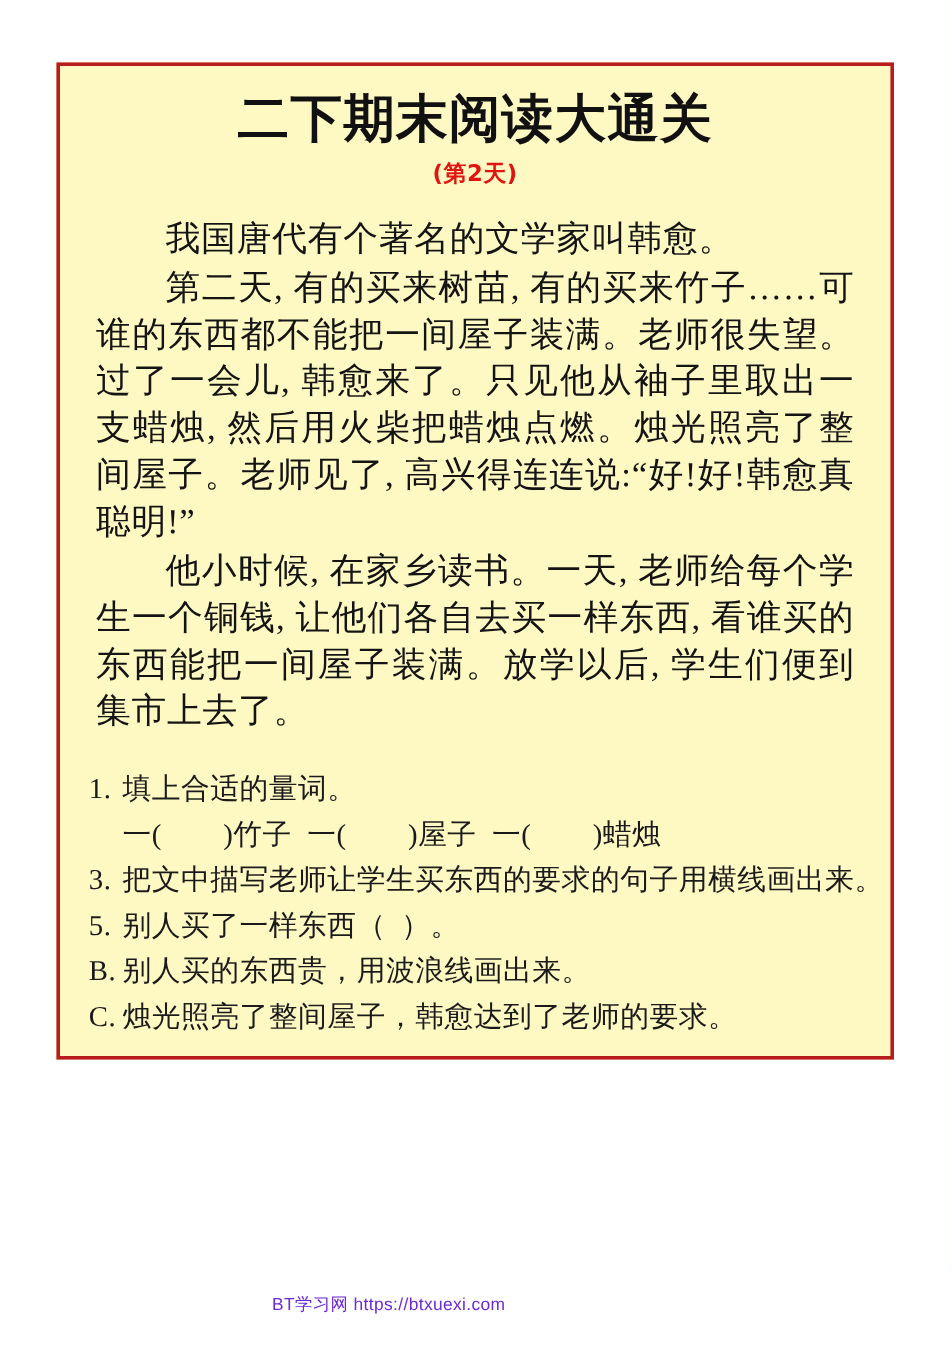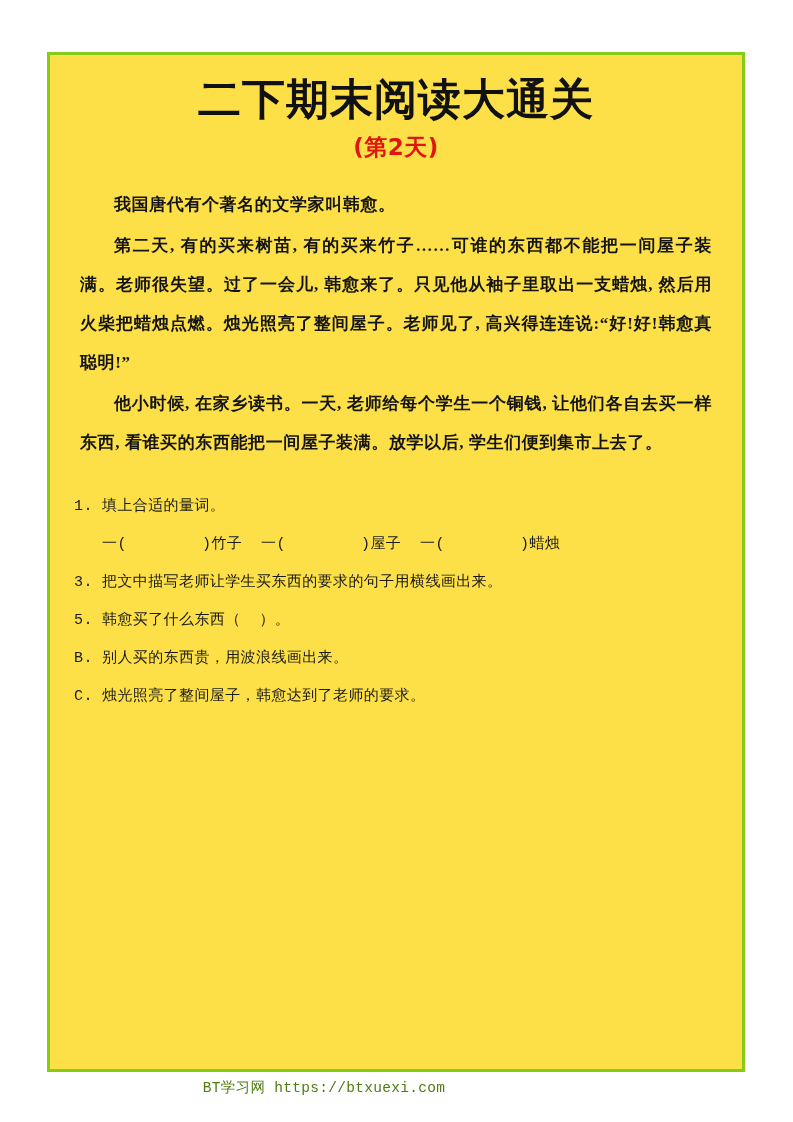--- a/index.html
+++ b/index.html
@@ -16,97 +16,97 @@
     font-family: "Liberation Serif", "DejaVu Serif", serif;
     -webkit-font-smoothing: antialiased;
   }
 
   
   #worksheet-frame {
     position: absolute;
     left: 47px;
     top: 52px;
     width: 698px;
-    height: 1020px;
-    border: 3px solid #84cc16;
+    height: 831px;
+    border: 3px solid #b91c1c;
     box-sizing: border-box;
-    background: #fde047;
+    background: #fef9c3;
   }
 
   
   #title-block {
     text-align: center;
     padding-top: 20px;
   }
   #page-title {
     font-family: "DejaVu Sans", "Liberation Sans", sans-serif;
     font-weight: 700;
     font-size: 43px;
     line-height: 1.15;
     letter-spacing: 1px;
     color: #111111;
     margin: 0;
   }
   #page-subtitle {
     font-family: "DejaVu Sans", "Liberation Sans", sans-serif;
     font-weight: 700;
-    font-size: 23px;
+    font-size: 19px;
     color: #e01510;
     margin: 8px 0 0 0;
     letter-spacing: 0.5px;
     text-align: center;
   }
 
   
   #passage {
     margin: 22px 30px 0 30px;
     color: #141414;
   }
   .passage-para {
     font-family: "Liberation Serif", "DejaVu Serif", serif;
-    font-size: 17px;
+    font-size: 29px;
     line-height: 39px;
     text-indent: 2em;
     margin: 0 0 2px 0;
     text-align: justify;
     letter-spacing: 0.6px;
-    font-weight: 700;
+    font-weight: 400;
   }
 
   
   #questions {
     margin: 26px 24px 0 24px;
     color: #1a1a1a;
   }
   .question-row {
-    font-family: Liberation Mono, monospace;
-    font-size: 15px;
+    font-family: Liberation Serif, serif;
+    font-size: 24px;
     line-height: 38px;
     margin: 0;
     white-space: pre;
     letter-spacing: 0.4px;
   }
   .q-marker {
     display: inline-block;
     min-width: 28px;
   }
   .q-blankline {
     padding-left: 0;
   }
 
   
   #footer-watermark {
     position: absolute;
     left: 0;
     top: 1078px;
     width: 648px;
     text-align: center;
-    font-family: Liberation Mono, monospace;
+    font-family: Liberation Sans, sans-serif;
     font-size: 14.5px;
-    color: #4d7c0f;
+    color: #6d28d9;
     letter-spacing: 0.3px;
   }
 </style>
 </head>
 <body>
 
 <div id="worksheet-frame">
 
   <div id="title-block">
     <h1 id="page-title">二下期末阅读大通关</h1>
@@ -116,20 +116,20 @@
   <div id="passage">
     <p class="passage-para">我国唐代有个著名的文学家叫韩愈。</p>
     <p class="passage-para">第二天, 有的买来树苗, 有的买来竹子……可谁的东西都不能把一间屋子装满。老师很失望。过了一会儿, 韩愈来了。只见他从袖子里取出一支蜡烛, 然后用火柴把蜡烛点燃。烛光照亮了整间屋子。老师见了, 高兴得连连说:“好!好!韩愈真聪明!”</p>
     <p class="passage-para">他小时候, 在家乡读书。一天, 老师给每个学生一个铜钱, 让他们各自去买一样东西, 看谁买的东西能把一间屋子装满。放学以后, 学生们便到集市上去了。</p>
   </div>
 
   <div id="questions">
     <p class="question-row"><span class="q-marker">1.</span><span>填上合适的量词。</span></p>
     <p class="question-row q-blankline"><span class="q-marker"></span><span>一(        )竹子  一(        )屋子  一(        )蜡烛</span></p>
     <p class="question-row"><span class="q-marker">3.</span><span>把文中描写老师让学生买东西的要求的句子用横线画出来。</span></p>
-    <p class="question-row"><span class="q-marker">5.</span><span>韩愈买了什么东西（  ）。</span></p>
+    <p class="question-row"><span class="q-marker">5.</span><span>别人买了一样东西（  ）。</span></p>
     <p class="question-row"><span class="q-marker">B.</span><span>别人买的东西贵，用波浪线画出来。</span></p>
     <p class="question-row"><span class="q-marker">C.</span><span>烛光照亮了整间屋子，韩愈达到了老师的要求。</span></p>
   </div>
 
 </div>
 
 <div id="footer-watermark">BT学习网 https://btxuexi.com</div>
 
 </body></html>

